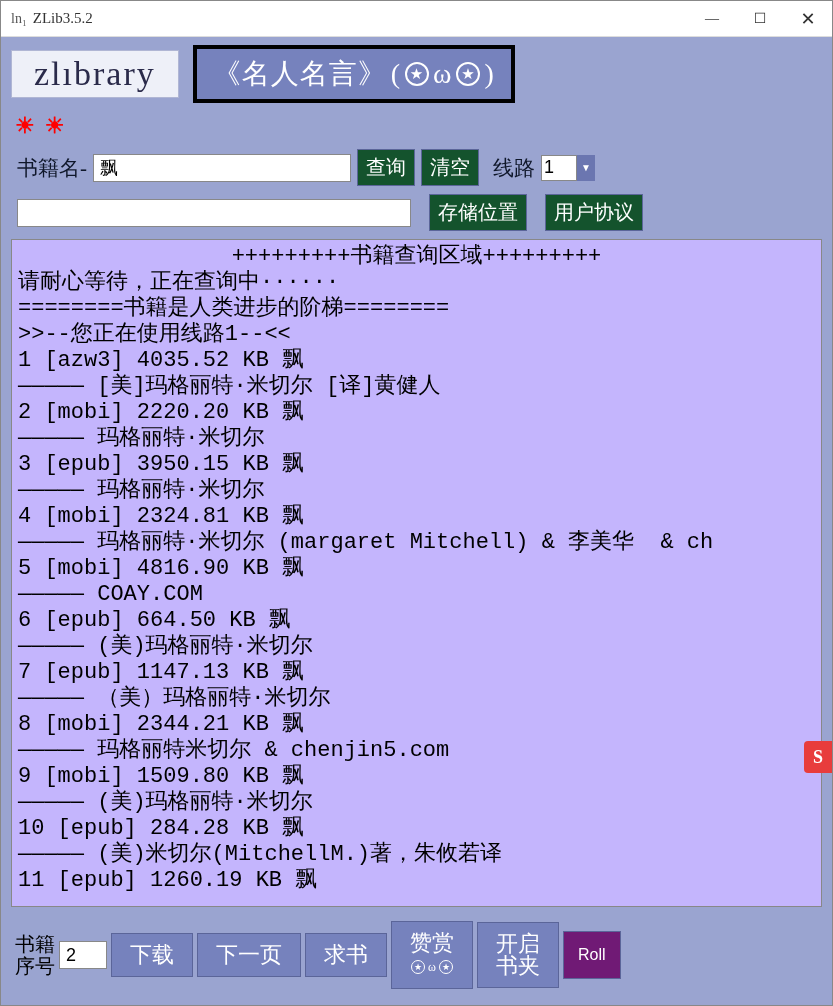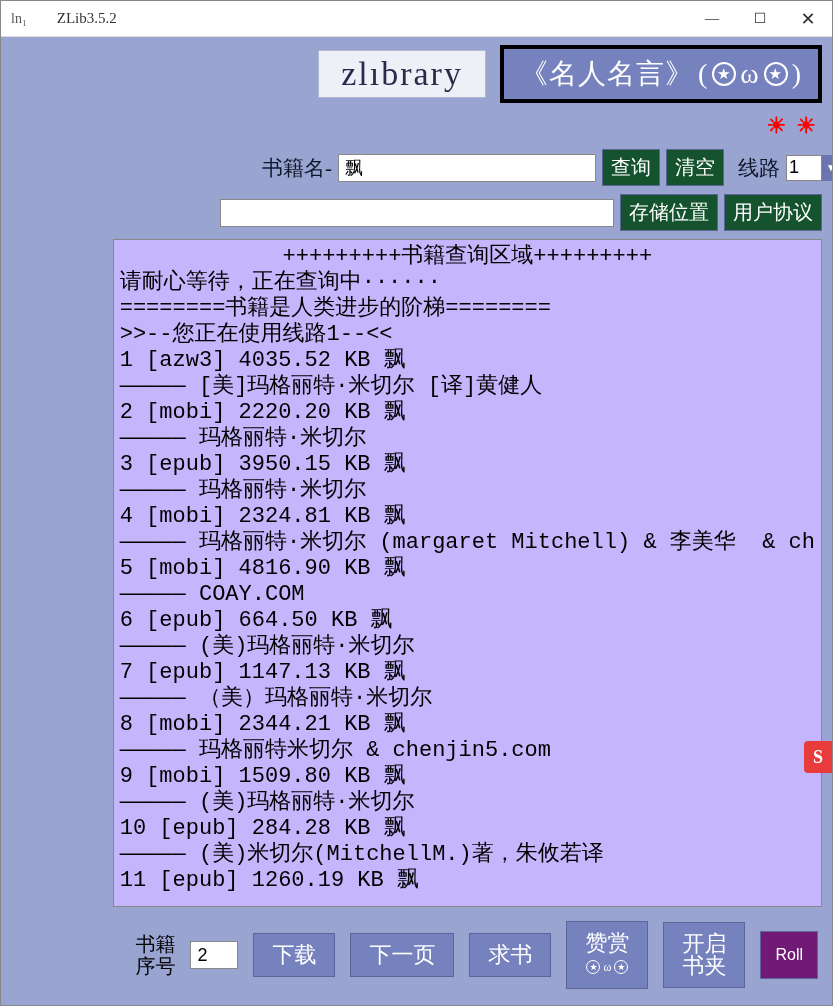--- a/index.html
+++ b/index.html
@@ -18,36 +18,34 @@
     
     .titlebar {
       height: 36px;
       background: #fff;
       display: flex;
       align-items: center;
       padding-left: 10px;
       border-bottom: 1px solid #ddd;
       font-size: 15px;
       color: #333;
-      gap: 24px;
     }
     .titlebar .app-icon { margin-right: 6px; font-size: 14px; color: #555; }
     .titlebar .controls { margin-left: auto; display: flex; }
     .titlebar .ctl { width: 48px; height: 36px; display: flex; align-items: center; justify-content: center; font-size: 14px; color: #333; }
     .titlebar .ctl.close { font-size: 18px; }
     
     .app-body {
       flex: 1;
       background: #9aa4d0;
       padding: 8px 10px 12px 10px;
       display: flex;
       flex-direction: column;
       gap: 8px;
       overflow: hidden;
-      align-items: flex-end;
     }
     
     .header-row { display: flex; gap: 14px; align-items: center; }
     .logo-box {
       background: #eef0f8;
       border: 1px solid #b0b6d4;
       padding: 4px 22px;
       font-family: Georgia, serif;
       font-size: 34px;
       letter-spacing: 2px;
@@ -117,41 +115,41 @@
       width: 18px;
       height: 26px;
       background: #6b76b0;
       display: flex;
       align-items: center;
       justify-content: center;
       color: #fff;
       font-size: 10px;
     }
     
-    .path-row { display: flex; align-items: center; gap: 6px; padding-left: 6px; }
+    .path-row { display: flex; align-items: center; gap: 18px; padding-left: 6px; }
     
     .results-box {
       background: #c4b5fd;
       border: 1px solid #888;
       flex: 1;
       padding: 4px 6px;
       font-family: SimSun, "Courier New", monospace;
       font-size: 22px;
       line-height: 26px;
       color: #000;
       overflow-y: auto;
       position: relative;
       white-space: pre-wrap;
     }
     .results-header { text-align: center; }
     
     .bottom-row {
       display: flex;
       align-items: center;
-      gap: 15px;
+      gap: 4px;
       padding: 6px 4px 4px 4px;
     }
     .serial-label {
       font-size: 20px;
       font-family: SimSun, serif;
       line-height: 22px;
     }
     .serial-input {
       background: #fff;
       border: 1px solid #888;

